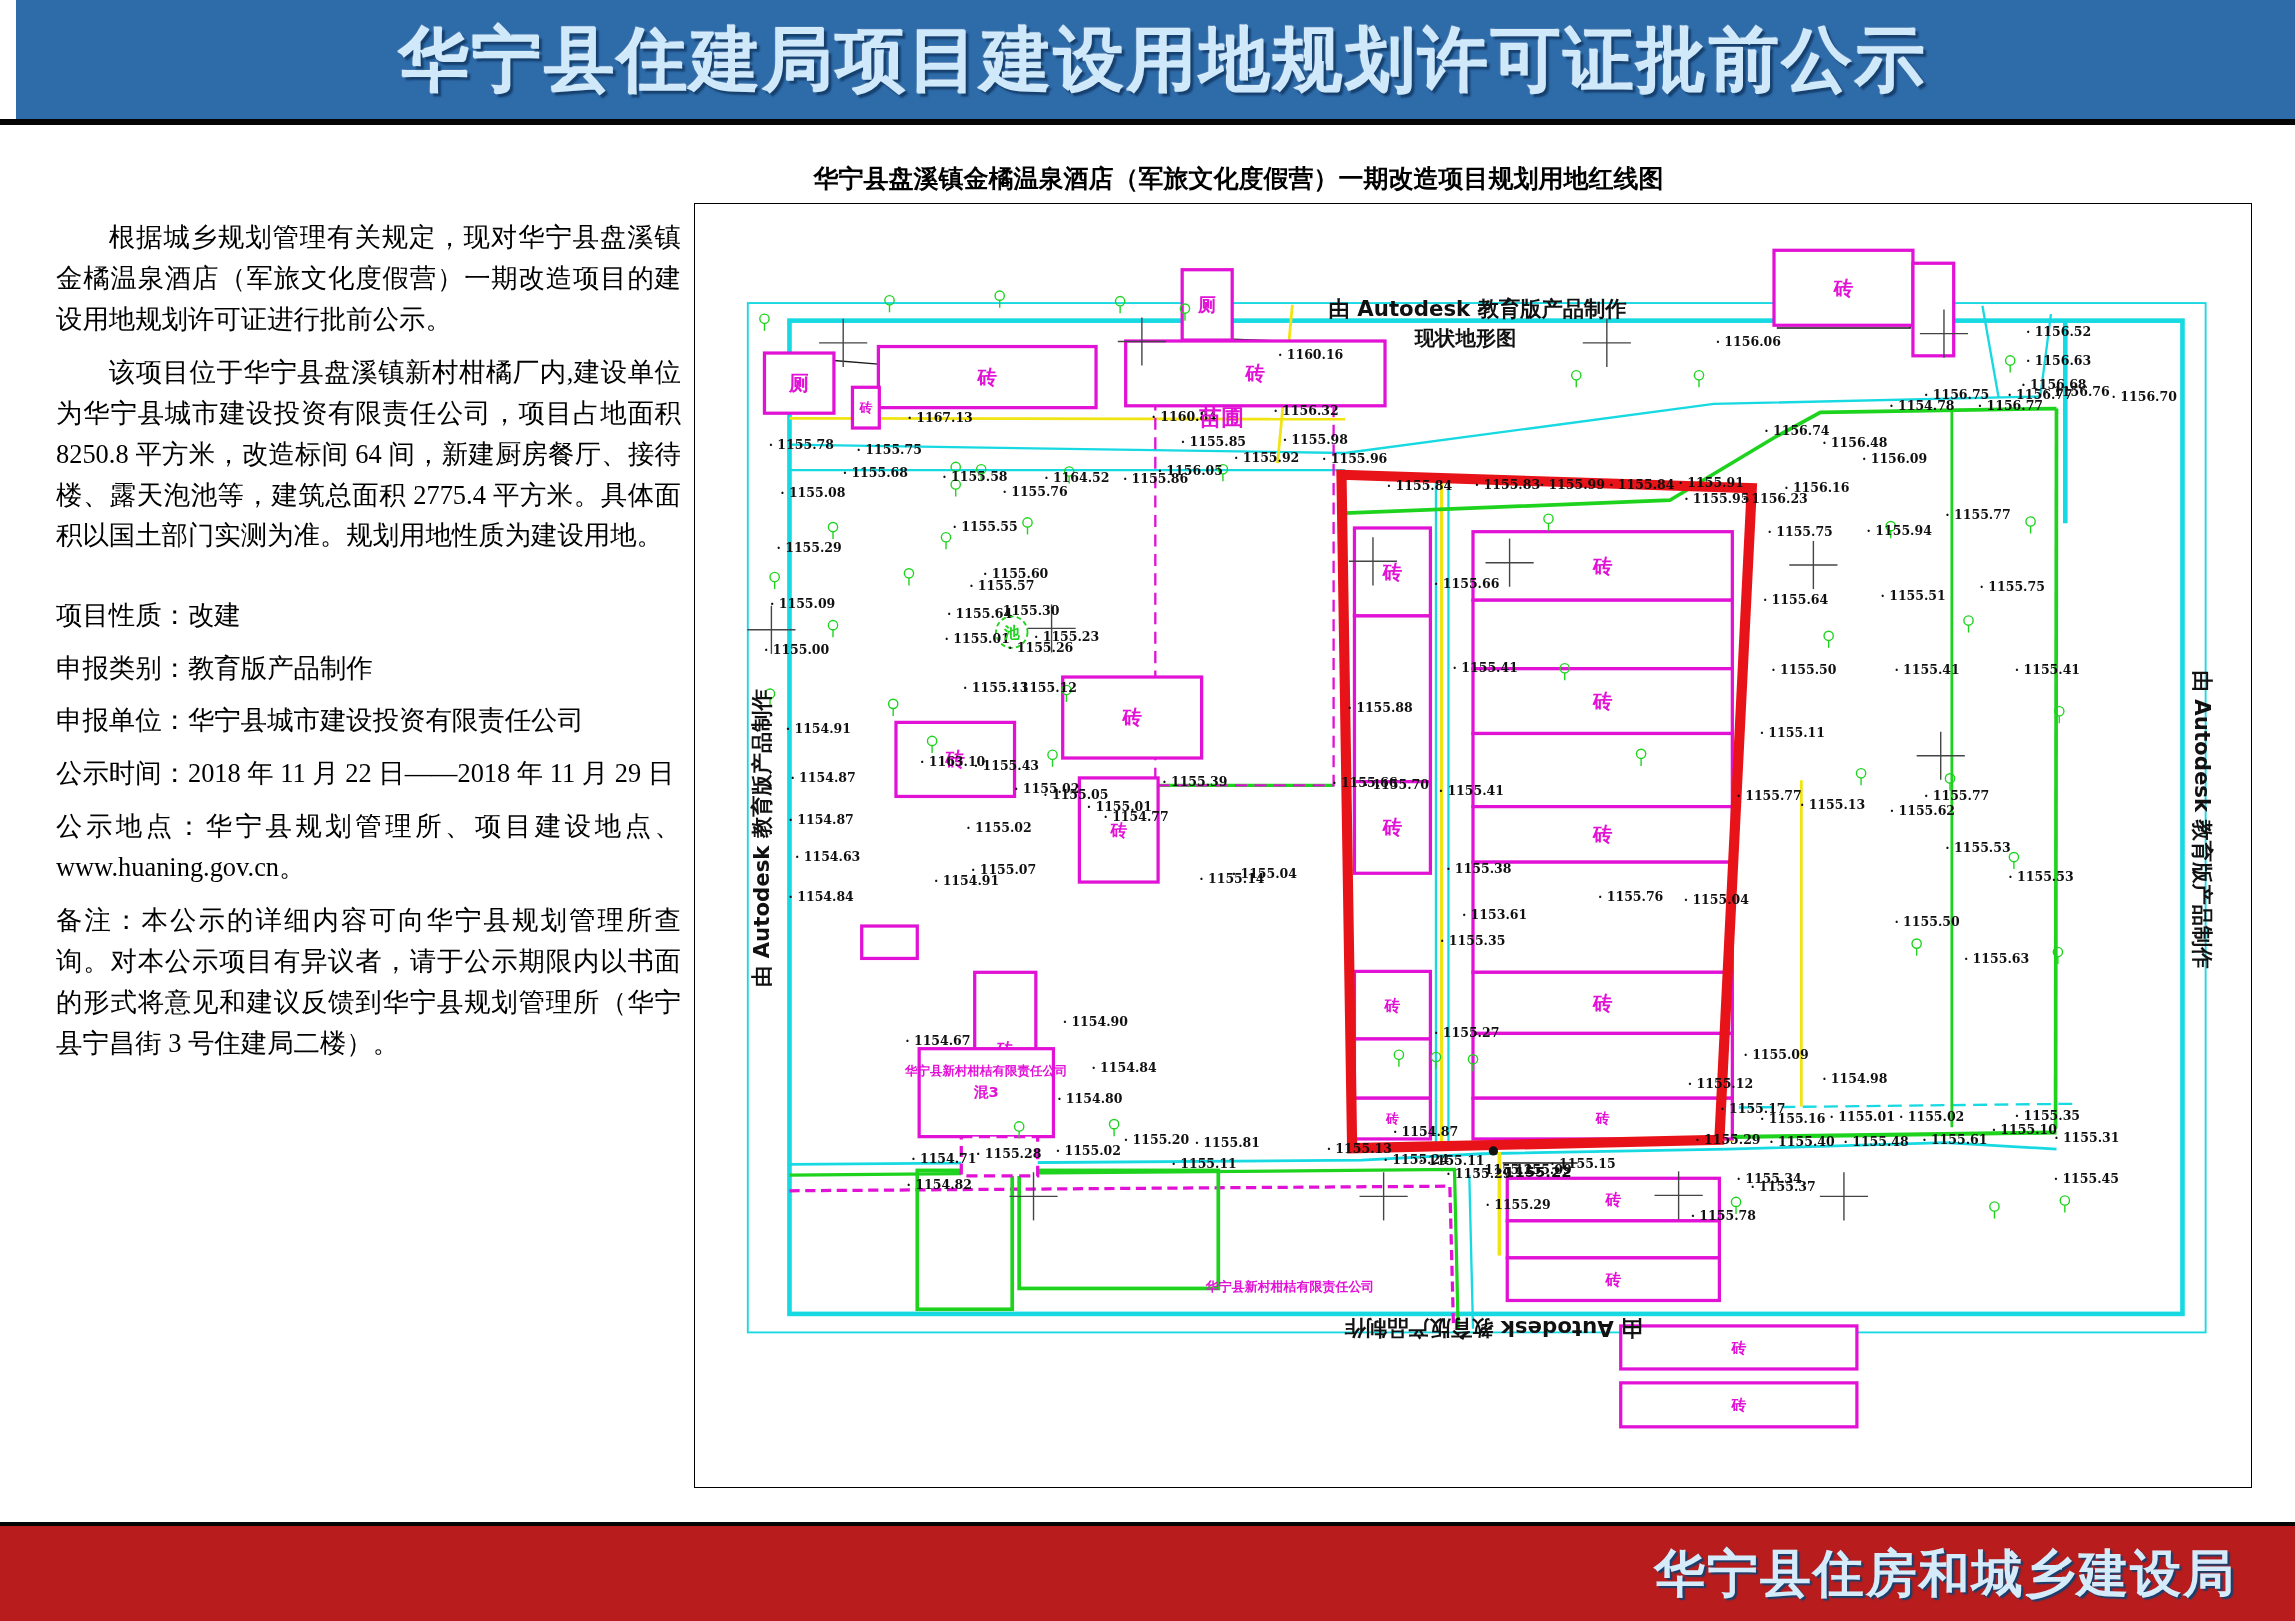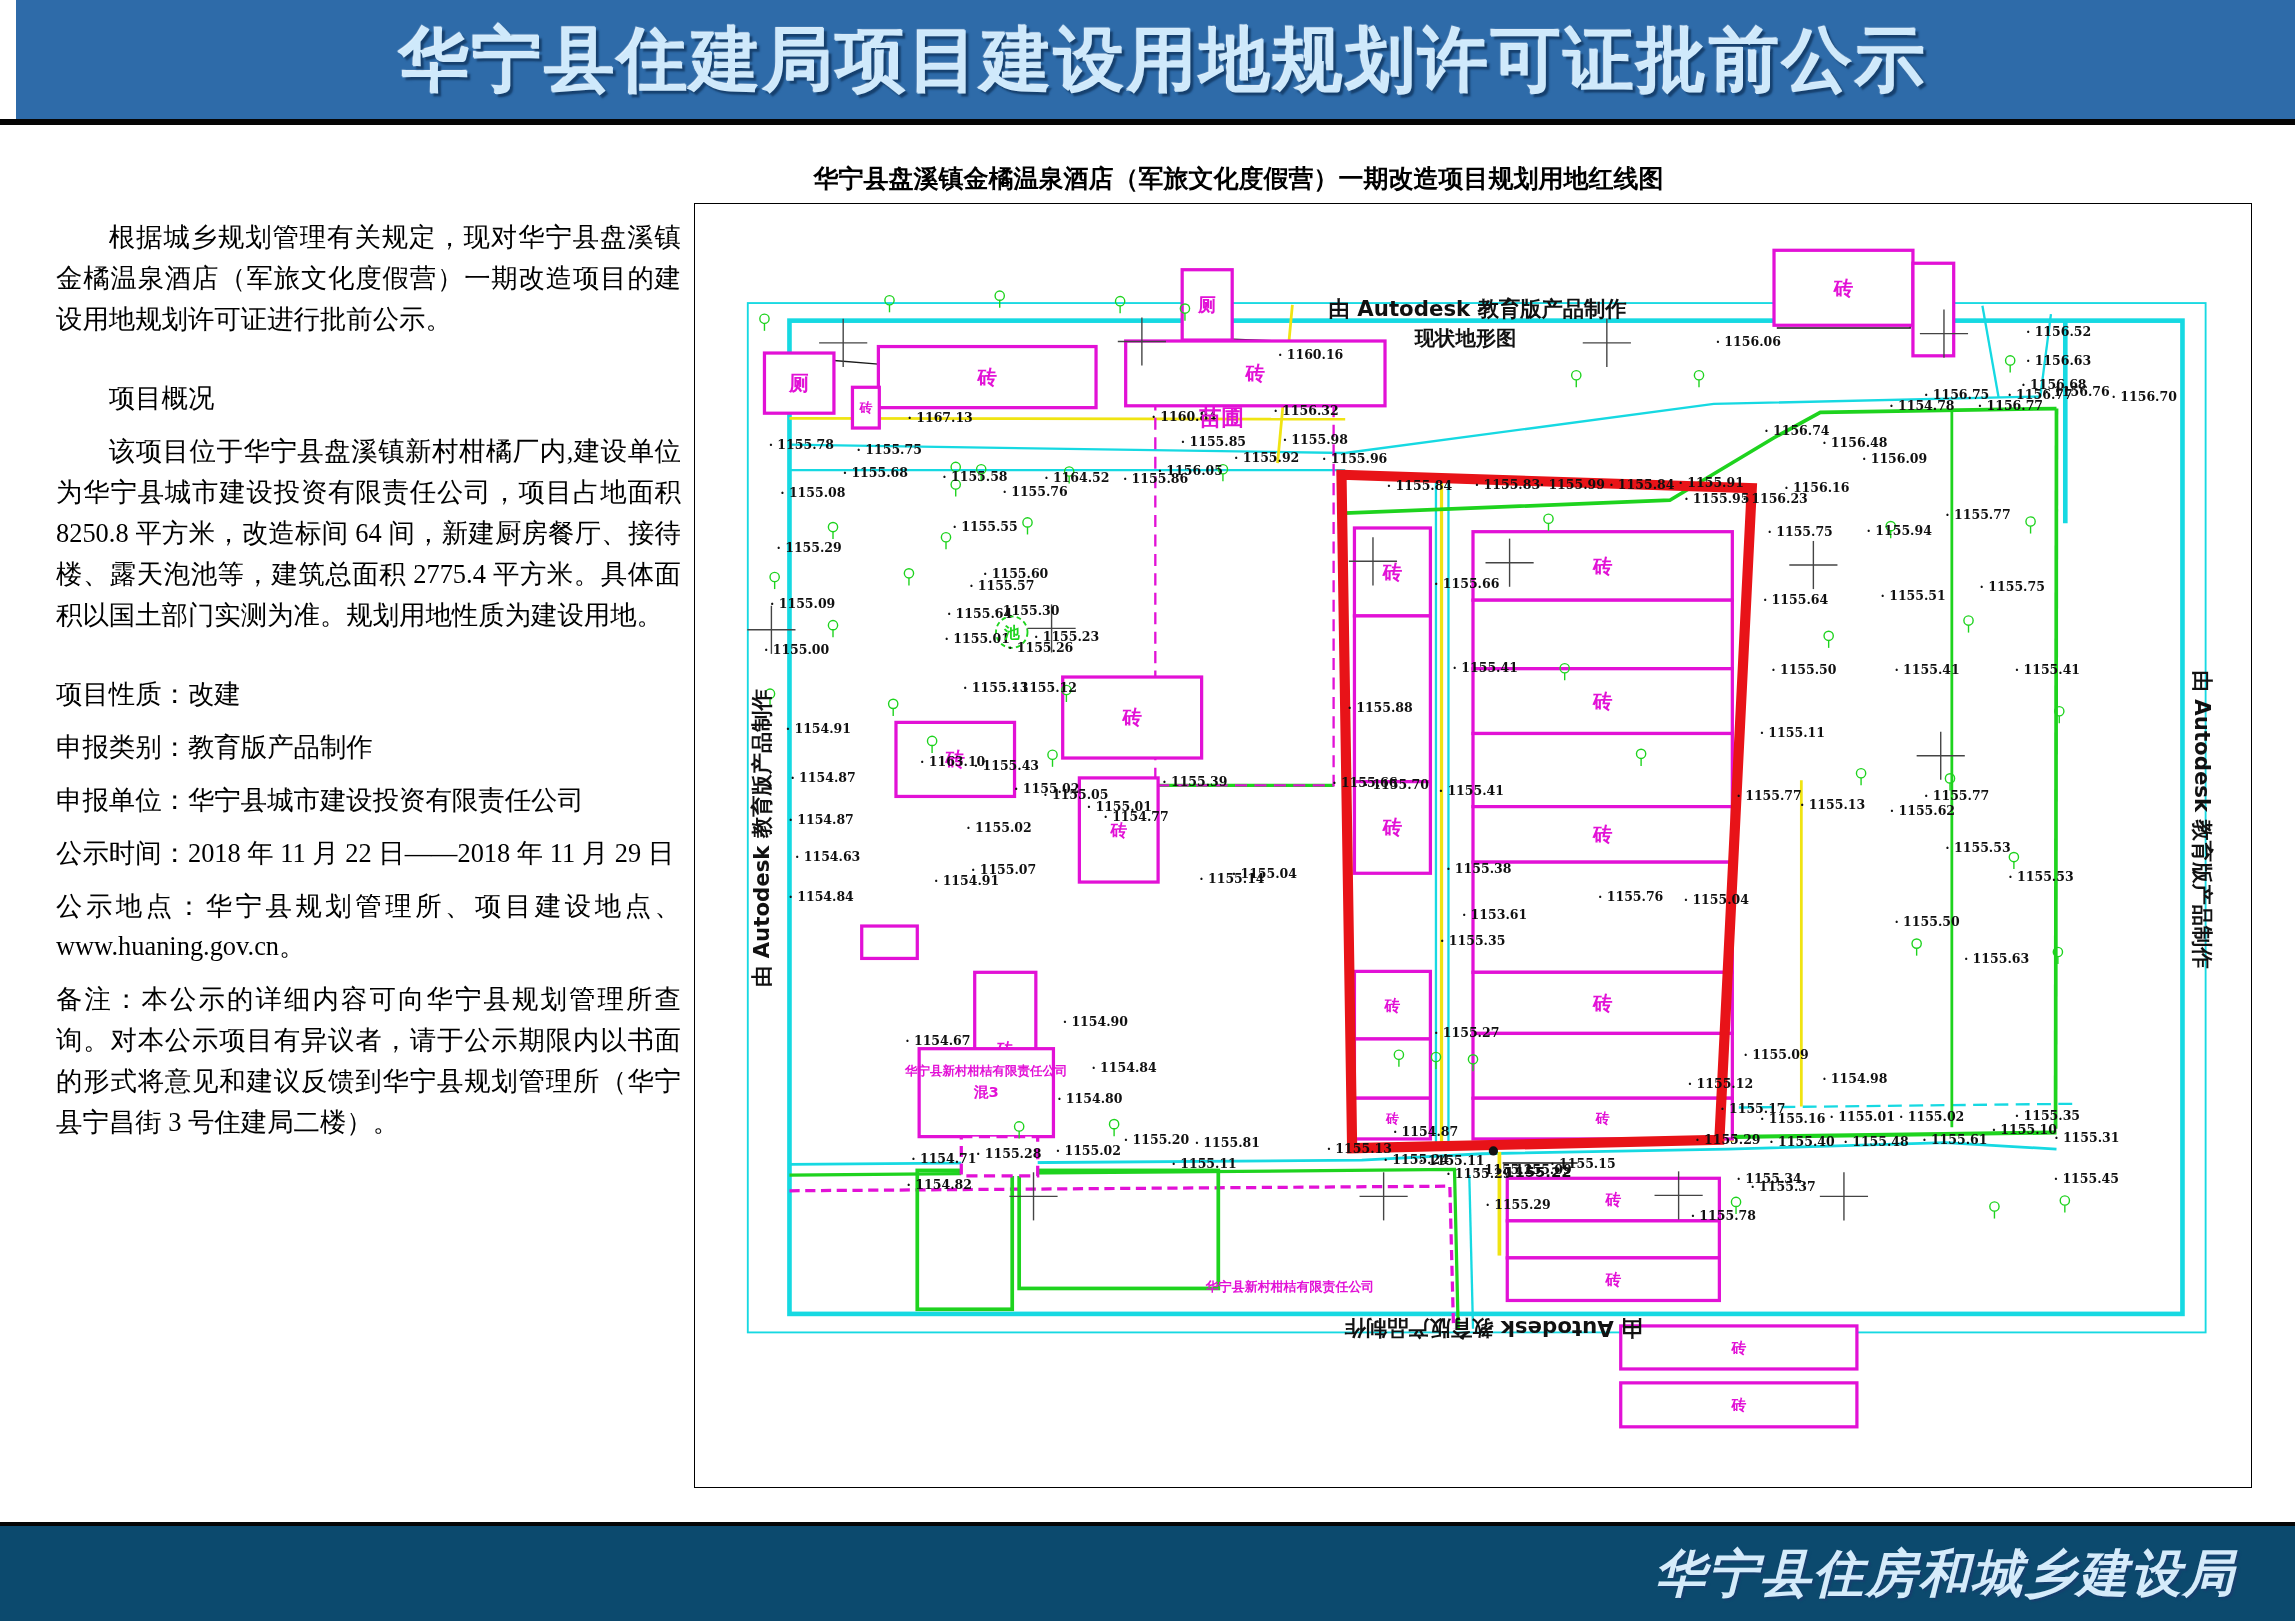--- a/index.html
+++ b/index.html
@@ -18,41 +18,40 @@
   .notice{position:absolute;left:44px;top:205px;width:649px;font-size:26.4px;line-height:1.55;
         text-align:justify;}
   .notice p{margin:12px;}
   .notice .ind{text-indent:2em;}
   .notice .gap{margin-top:1.45em;}
   
   .map-box{position:absolute;left:694px;top:203px;width:1558px;height:1285px;
         border:1.9px solid #000;background:#fff;box-sizing:border-box;}
   .map-box svg{position:absolute;left:0;top:0;width:100%;height:100%;}
   
-  .footer{position:absolute;left:0;top:1522px;width:2295px;height:99px;background:#0c4a6e;
-        border-top:4.6px solid #050505;box-sizing:border-box;font-style:italic;}
+  .footer{position:absolute;left:0;top:1522px;width:2295px;height:99px;background:#b91c1c;
+        border-top:4.6px solid #050505;box-sizing:border-box;}
   .footer-title{position:absolute;right:59px;top:50%;transform:translateY(-50%);
         font-size:51px;font-weight:700;letter-spacing:1.9px;color:#d5ebfa;
         text-shadow:2.3px 2.8px 1.4px #16406e;}
 </style>
 </head>
 <body>
 
 <div class="page">
 
   <div class="banner">
     <div class="banner-title">华宁县住建局项目建设用地规划许可证批前公示</div>
   </div>
   <div class="banner-rule"></div>
 
   <div class="map-caption">华宁县盘溪镇金橘温泉酒店（军旅文化度假营）一期改造项目规划用地红线图</div>
 
   <div class="notice">
     <p class="ind">根据城乡规划管理有关规定，现对华宁县盘溪镇金橘温泉酒店（军旅文化度假营）一期改造项目的建设用地规划许可证进行批前公示。</p>
-    <p class="ind gap">项目概况</p>
     <p class="ind">该项目位于华宁县盘溪镇新村柑橘厂内,建设单位为华宁县城市建设投资有限责任公司，项目占地面积 8250.8 平方米，改造标间 64 间，新建厨房餐厅、接待楼、露天泡池等，建筑总面积 2775.4 平方米。具体面积以国土部门实测为准。规划用地性质为建设用地。</p>
     <p class="gap">项目性质：改建</p>
     <p>申报类别：教育版产品制作</p>
     <p>申报单位：华宁县城市建设投资有限责任公司</p>
     <p>公示时间：2018 年 11 月 22 日——2018 年 11 月 29 日</p>
     <p>公示地点：华宁县规划管理所、项目建设地点、www.huaning.gov.cn。</p>
     <p>备注：本公示的详细内容可向华宁县规划管理所查询。对本公示项目有异议者，请于公示期限内以书面的形式将意见和建议反馈到华宁县规划管理所（华宁县宁昌街 3 号住建局二楼）。</p>
   </div>
 
   <div class="map-box">

